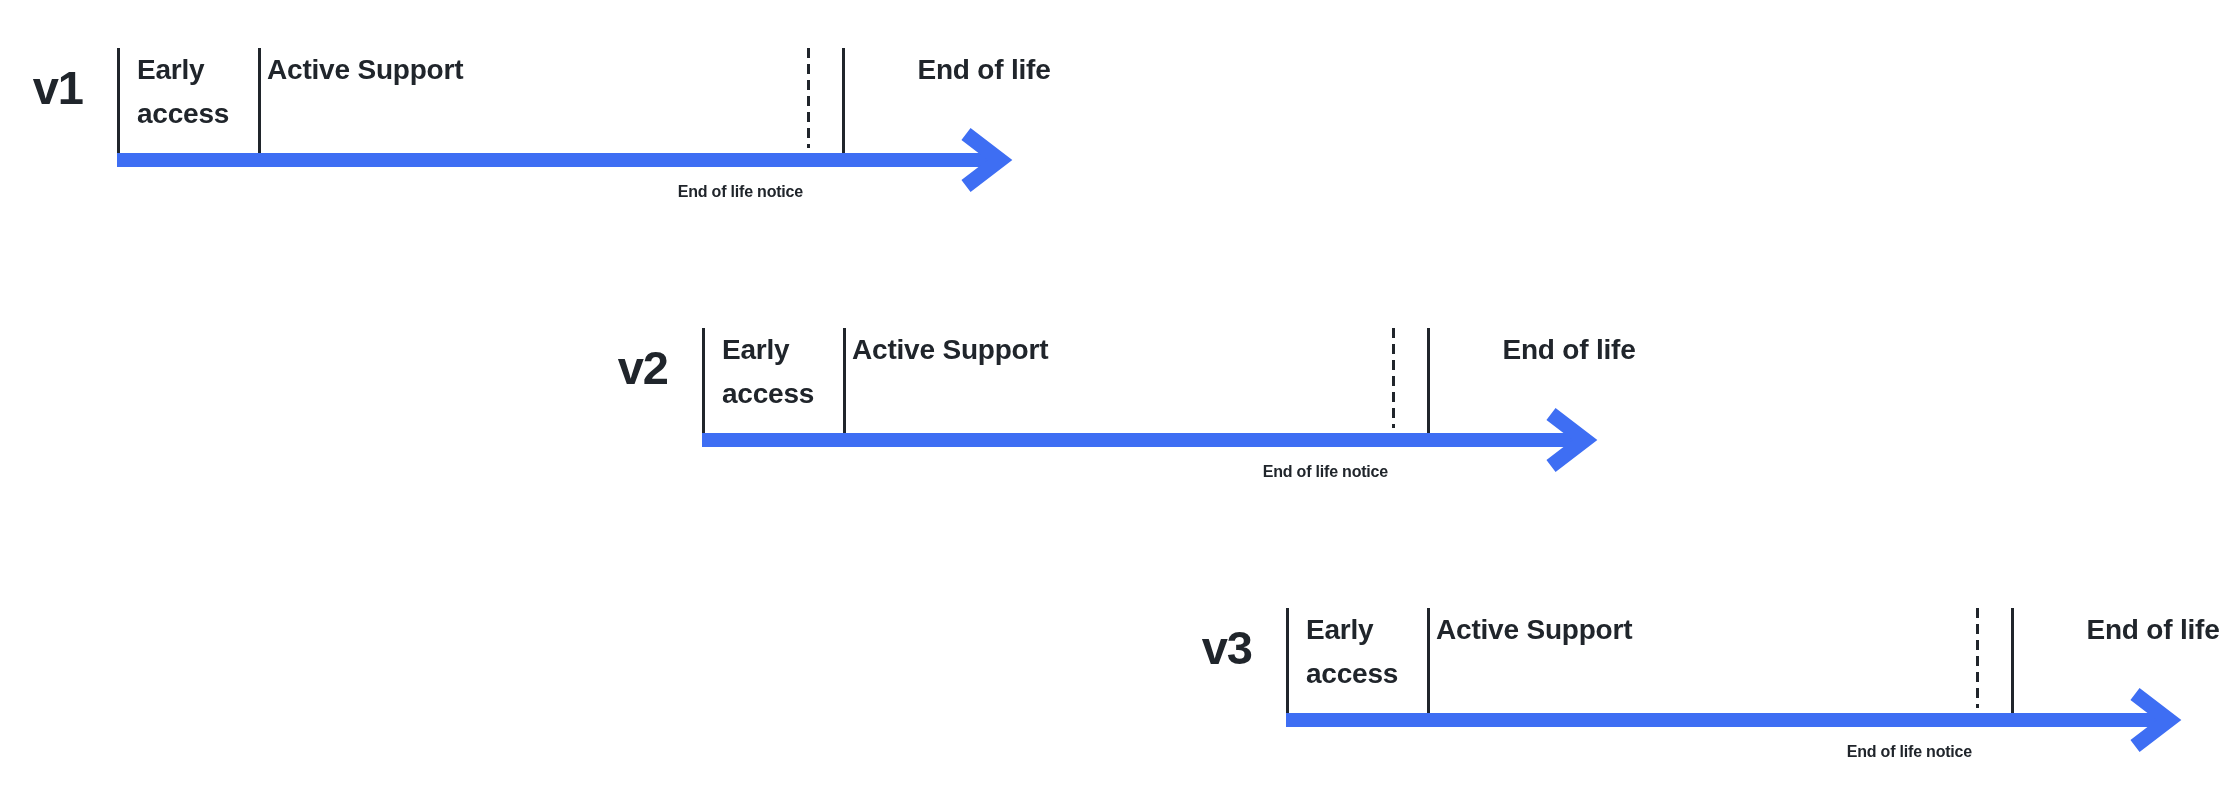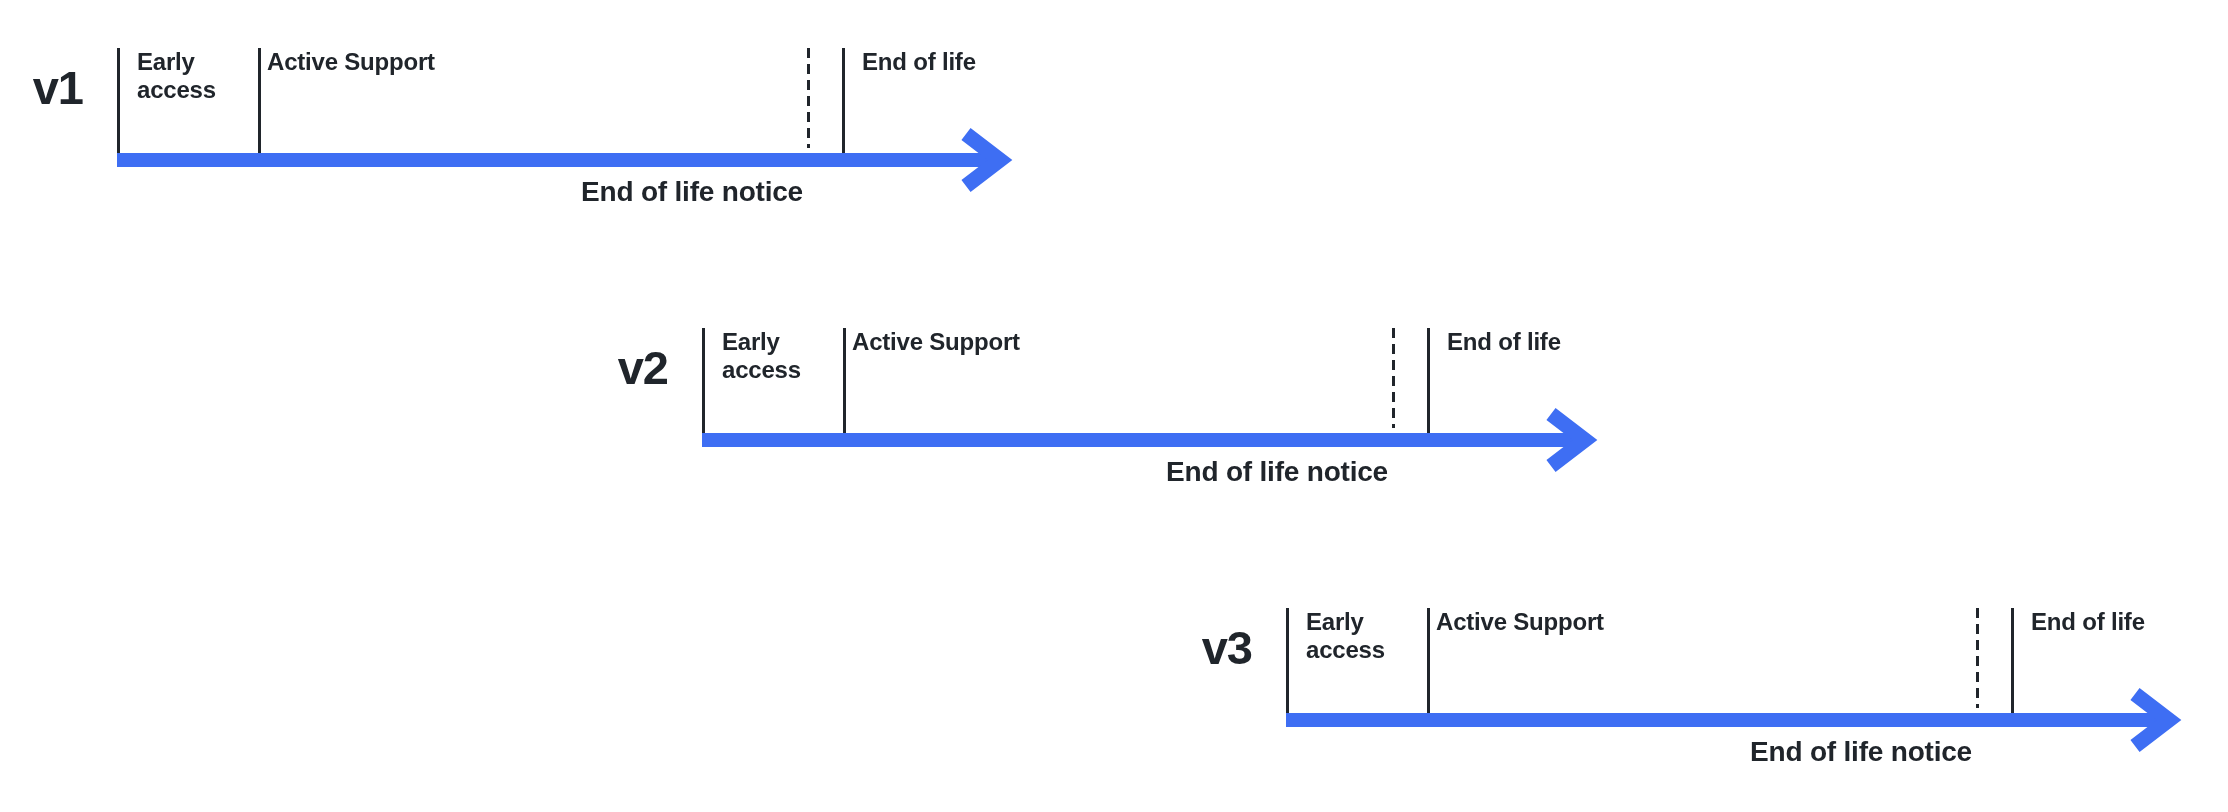--- a/index.html
+++ b/index.html
@@ -43,49 +43,49 @@
   .tick-eol    { left: 725px; }
   .dashed {
     position: absolute; left: 690px; top: 0;
     width: 3px; height: 100px;
     background: repeating-linear-gradient(180deg,
       var(--ink) 0px, var(--ink) 10px,
       transparent 10px, transparent 16px);
   }
   .phase-label {
     position: absolute; top: 0;
-    font-size: 24px; line-height: 28px; font-weight: bold;
+    font-size: 28px; line-height: 44px; font-weight: bold;
     color: var(--ink);
     letter-spacing: -0.2px;
     white-space: pre-line;
   }
   .label-early  { left: 20px;  width: 100px; }
   .label-active { left: 150px; width: 420px; }
-  .label-eol    { left: 745px; width: 300px; }
+  .label-eol    { left: 717px; width: 300px; text-align: center; }
   .bar {
     position: absolute; left: 0; top: 105px;
     width: 878px; height: 14px;
     background: var(--arrow-blue);
   }
   .head {
     position: absolute; left: 835px; top: 74px;
     overflow: visible;
   }
   .head polyline {
     fill: none;
     stroke: var(--arrow-blue);
     stroke-width: 15;
     stroke-linejoin: miter;
     stroke-miterlimit: 10;
     stroke-linecap: butt;
   }
   .notice {
     position: absolute; left: 286px; top: 130px; width: 400px;
     text-align: right;
-    font-size: 28px; line-height: 28px; font-weight: bold;
+    font-size: 16px; line-height: 28px; font-weight: bold;
     color: var(--ink);
     letter-spacing: -0.2px;
   }
 </style>
 </head>
 <body>
 
 <div class="canvas">
 
   <div class="timeline row-v1">

